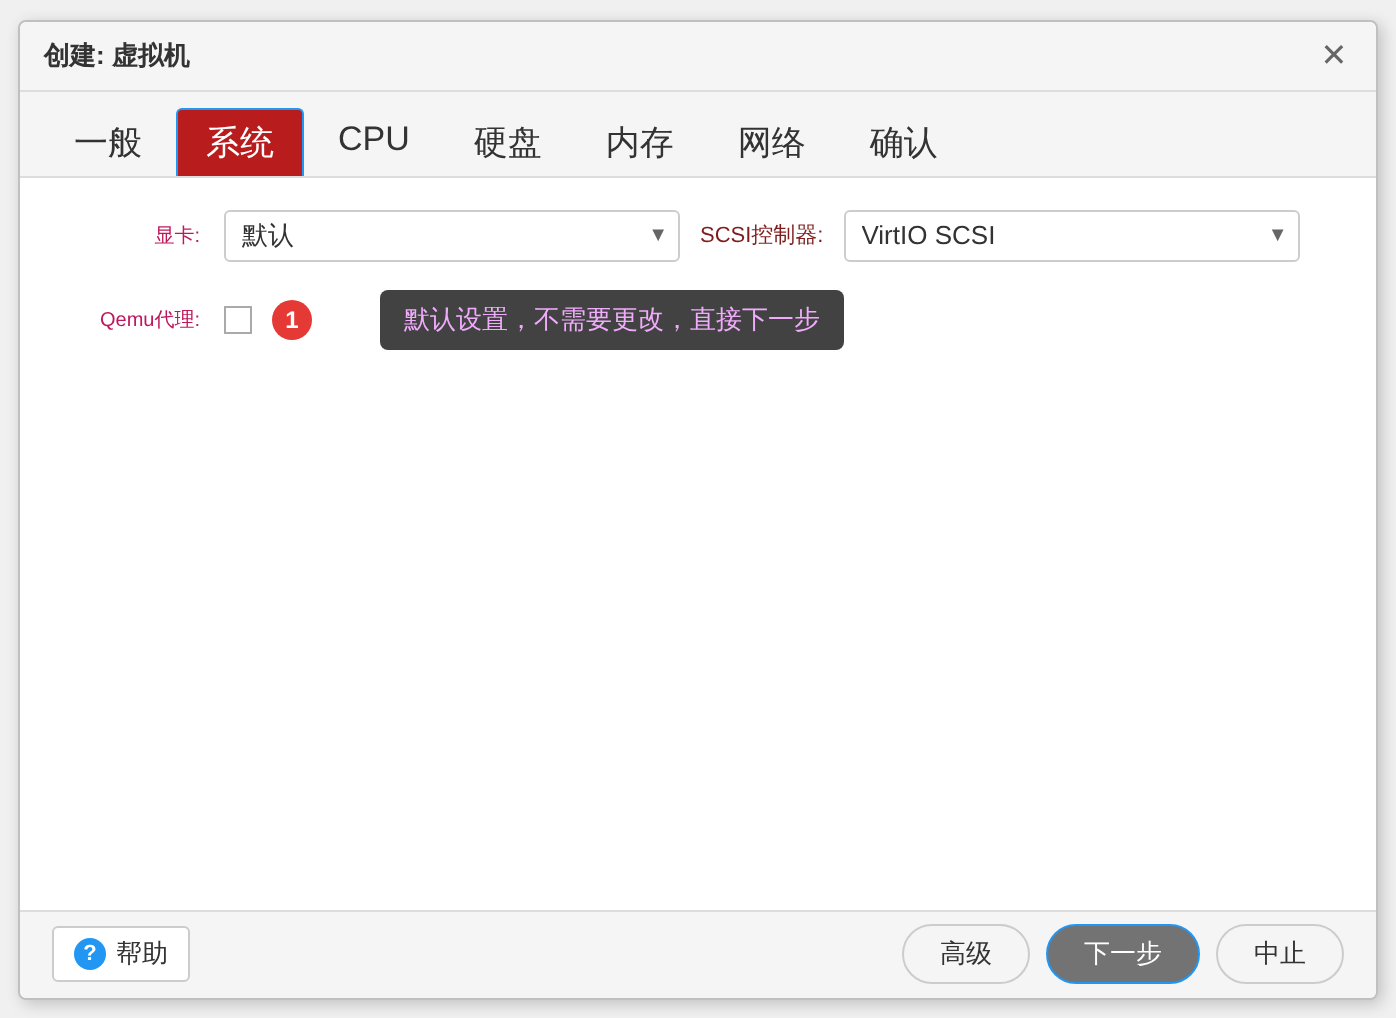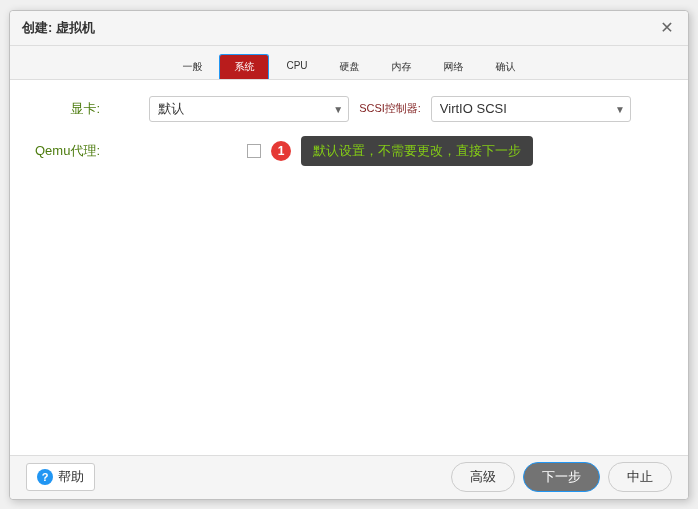--- a/index.html
+++ b/index.html
@@ -1,15 +1,15 @@
 <!DOCTYPE html>
 <html><head>
   <meta charset="utf-8">
   <style>
-    * { box-sizing: border-box; margin: 0; padding: 0; justify-content: center; }
+    * { box-sizing: border-box; margin: 0; padding: 0; }
     body {
       font-family: "Microsoft YaHei", "SimHei", sans-serif;
       font-size: 13px;
       background: #f0f0f0;
       display: flex;
       align-items: center;
       justify-content: center;
       width: 698px;
       height: 509px;
       overflow: hidden;
@@ -54,21 +54,21 @@
       padding: 8px 12px 0 12px;
       background: #f5f5f5;
       border-bottom: 1px solid #ddd;
       gap: 2px;
     }
     .tab {
       padding: 5px 14px;
       cursor: pointer;
       border-radius: 3px 3px 0 0;
       color: #333;
-      font-size: 10px;
+      font-size: 17px;
       border: 1px solid transparent;
       border-bottom: none;
       background: transparent;
     }
     .tab.active {
       background: #b91c1c;
       color: #fff;
       border-color: #2196f3;
     }
     .content {
@@ -79,33 +79,33 @@
     }
     .form-row {
       display: flex;
       align-items: center;
       margin-bottom: 14px;
       gap: 12px;
     }
     .form-label {
       width: 70px;
       text-align: right;
-      color: #4d7c0f;
-      font-size: 13px;
+      color: #be185d;
+      font-size: 10px;
       flex-shrink: 0;
     }
     .form-control {
       flex: 1;
       display: flex;
       align-items: center;
       gap: 10px;
     }
     .select-wrapper {
       position: relative;
-      width: 200px;
+      width: 228px;
       text-decoration: underline;
     }
     .select-box {
       width: 100%;
       padding: 4px 24px 4px 8px;
       border: 1px solid #ccc;
       border-radius: 3px;
       background: #fff;
       font-size: 13px;
       color: #333;
@@ -143,25 +143,26 @@
       font-size: 12px;
       font-weight: bold;
       display: flex;
       align-items: center;
       justify-content: center;
       flex-shrink: 0;
       cursor: default;
     }
     .tooltip-box {
       background: rgba(50,50,50,0.92);
-      color: #84cc16;
+      color: #f0abfc;
       padding: 6px 12px;
       border-radius: 4px;
       font-size: 13px;
       white-space: nowrap;
+      margin-left: 24px;
     }
     .footer {
       display: flex;
       align-items: center;
       justify-content: space-between;
       padding: 8px 16px;
       border-top: 1px solid #ddd;
       background: #f5f5f5;
       border-radius: 0 0 4px 4px;
       height: 44px;

